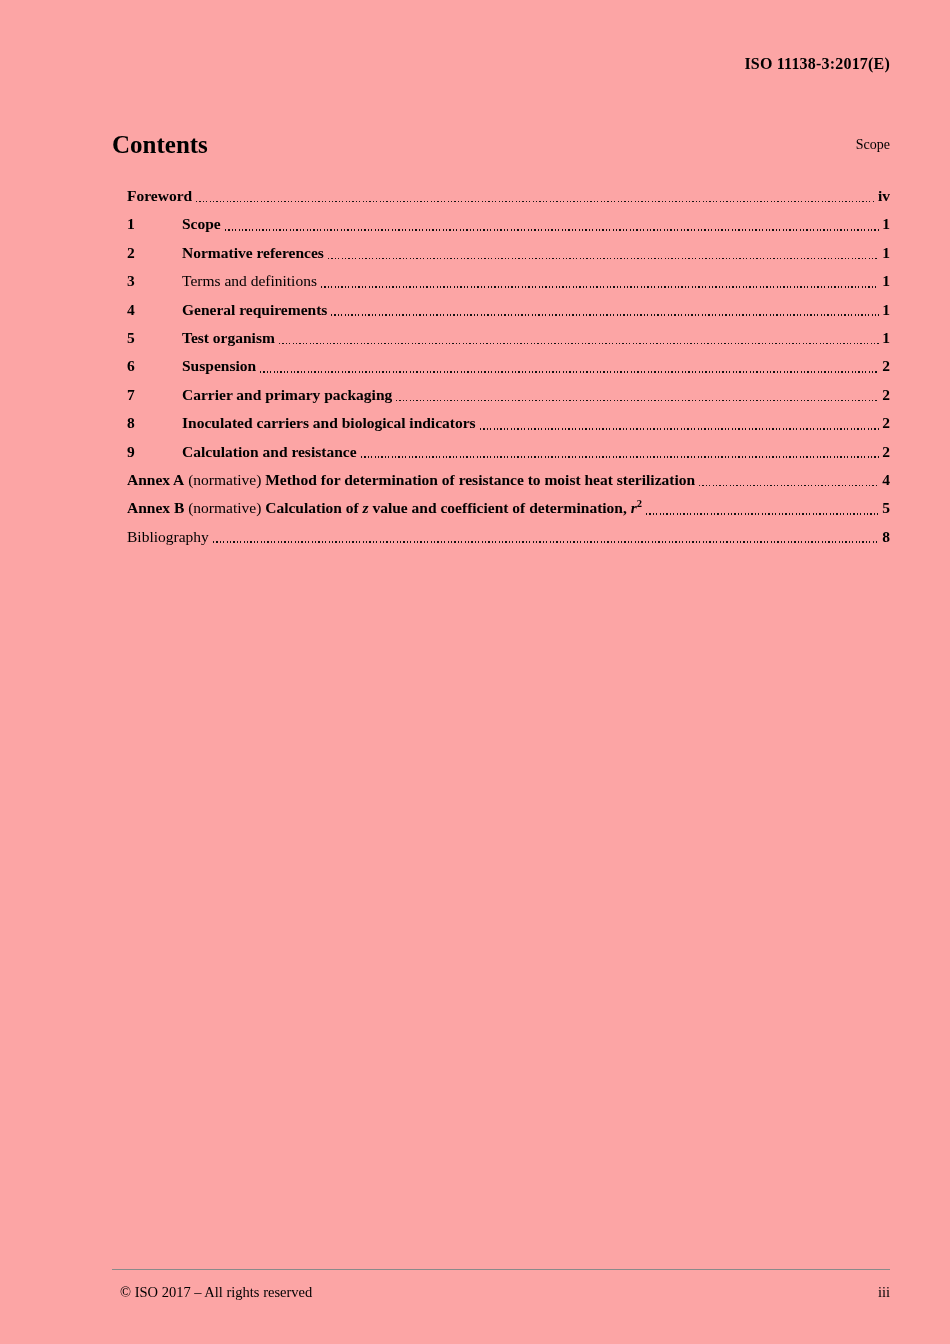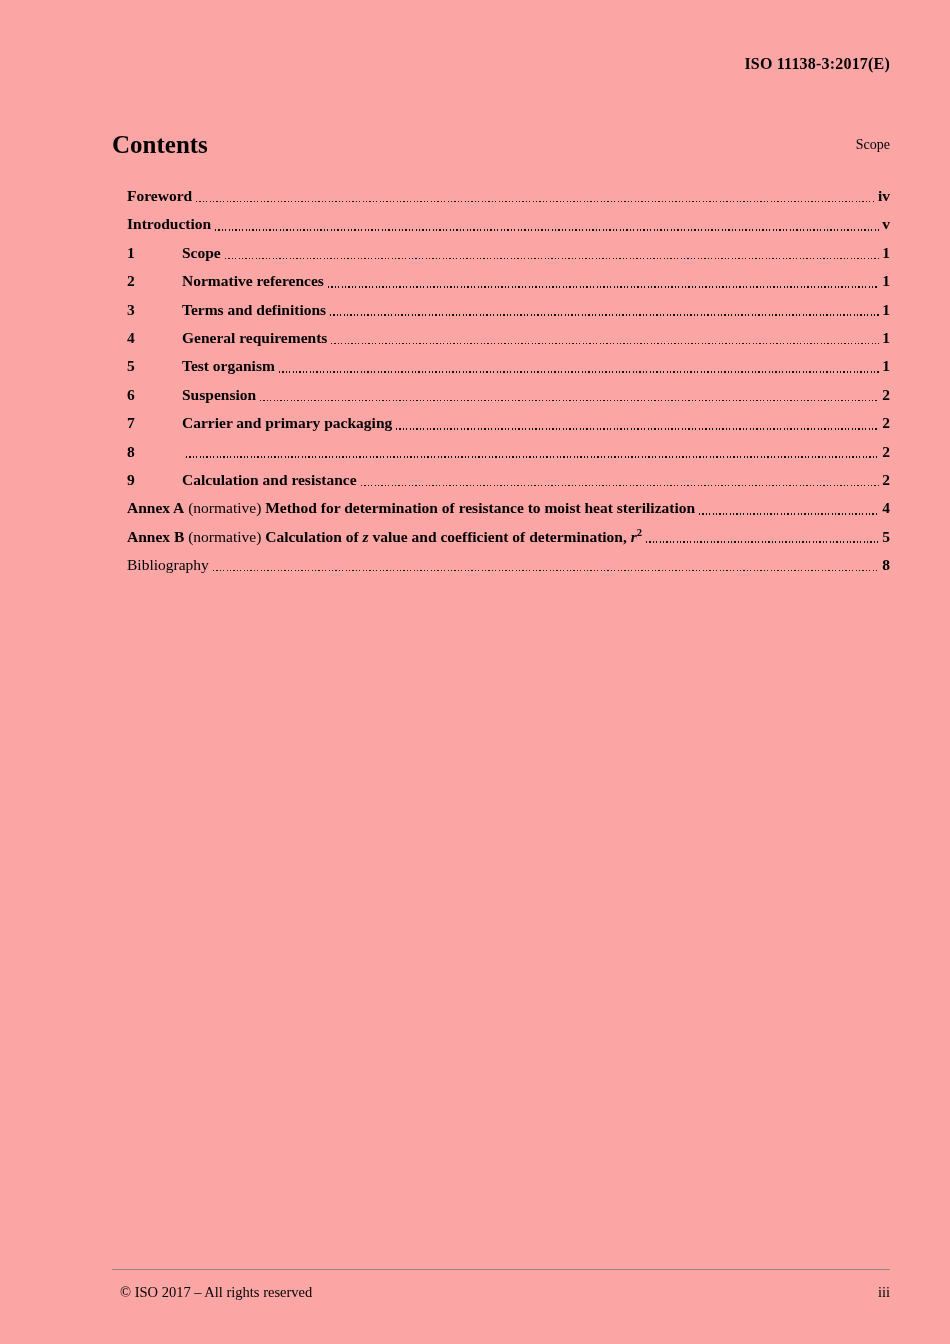--- a/index.html
+++ b/index.html
@@ -116,39 +116,34 @@
     <span class="page-label">Scope</span>
   </div>
 
   <div class="toc" id="toc-list">
       <div class="toc-row">
         <span class="toc-title"><span style="font-weight: bold;">Foreword</span></span>
         <span class="leader"></span>
         <span class="toc-page">iv</span>
       </div>
       <div class="toc-row">
-        <span class="toc-title"><span style="font-weight: bold;">Introduction</span></span>
-        <span class="leader"></span>
-        <span class="toc-page">v</span>
-      </div>
-      <div class="toc-row">
         <span class="toc-num">1</span>
         <span class="toc-title"><span style="font-weight: bold;">Scope</span></span>
         <span class="leader"></span>
         <span class="toc-page">1</span>
       </div>
       <div class="toc-row">
         <span class="toc-num">2</span>
         <span class="toc-title"><span style="font-weight: bold;">Normative references</span></span>
         <span class="leader"></span>
         <span class="toc-page">1</span>
       </div>
       <div class="toc-row">
         <span class="toc-num">3</span>
-        <span class="toc-title"><span style="font-weight: bold;">Terms and definitions</span></span>
+        <span class="toc-title"><span style="font-weight: normal;">Terms and definitions</span></span>
         <span class="leader"></span>
         <span class="toc-page">1</span>
       </div>
       <div class="toc-row">
         <span class="toc-num">4</span>
         <span class="toc-title"><span style="font-weight: bold;">General requirements</span></span>
         <span class="leader"></span>
         <span class="toc-page">1</span>
       </div>
       <div class="toc-row">
@@ -164,20 +159,21 @@
         <span class="toc-page">2</span>
       </div>
       <div class="toc-row">
         <span class="toc-num">7</span>
         <span class="toc-title"><span style="font-weight: bold;">Carrier and primary packaging</span></span>
         <span class="leader"></span>
         <span class="toc-page">2</span>
       </div>
       <div class="toc-row">
         <span class="toc-num">8</span>
+        <span class="toc-title"><span style="font-weight: bold;">Inoculated carriers and biological indicators</span></span>
         <span class="leader"></span>
         <span class="toc-page">2</span>
       </div>
       <div class="toc-row">
         <span class="toc-num">9</span>
         <span class="toc-title"><span style="font-weight: bold;">Calculation and resistance</span></span>
         <span class="leader"></span>
         <span class="toc-page">2</span>
       </div>
       <div class="toc-row">

